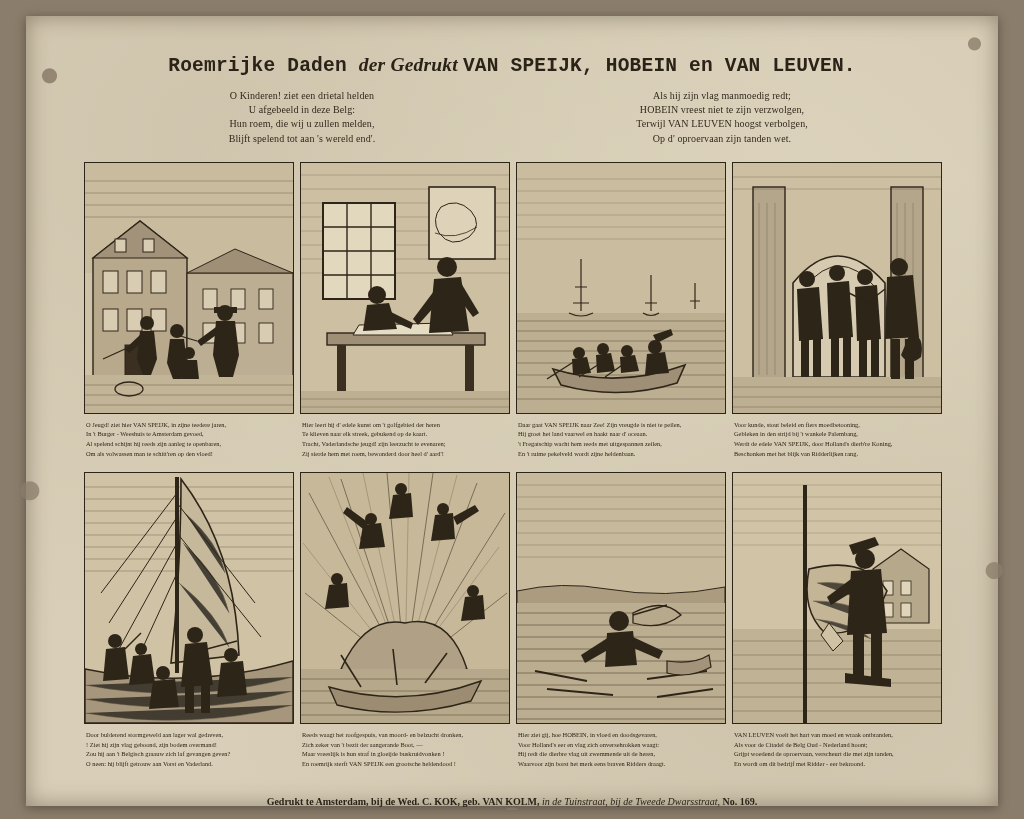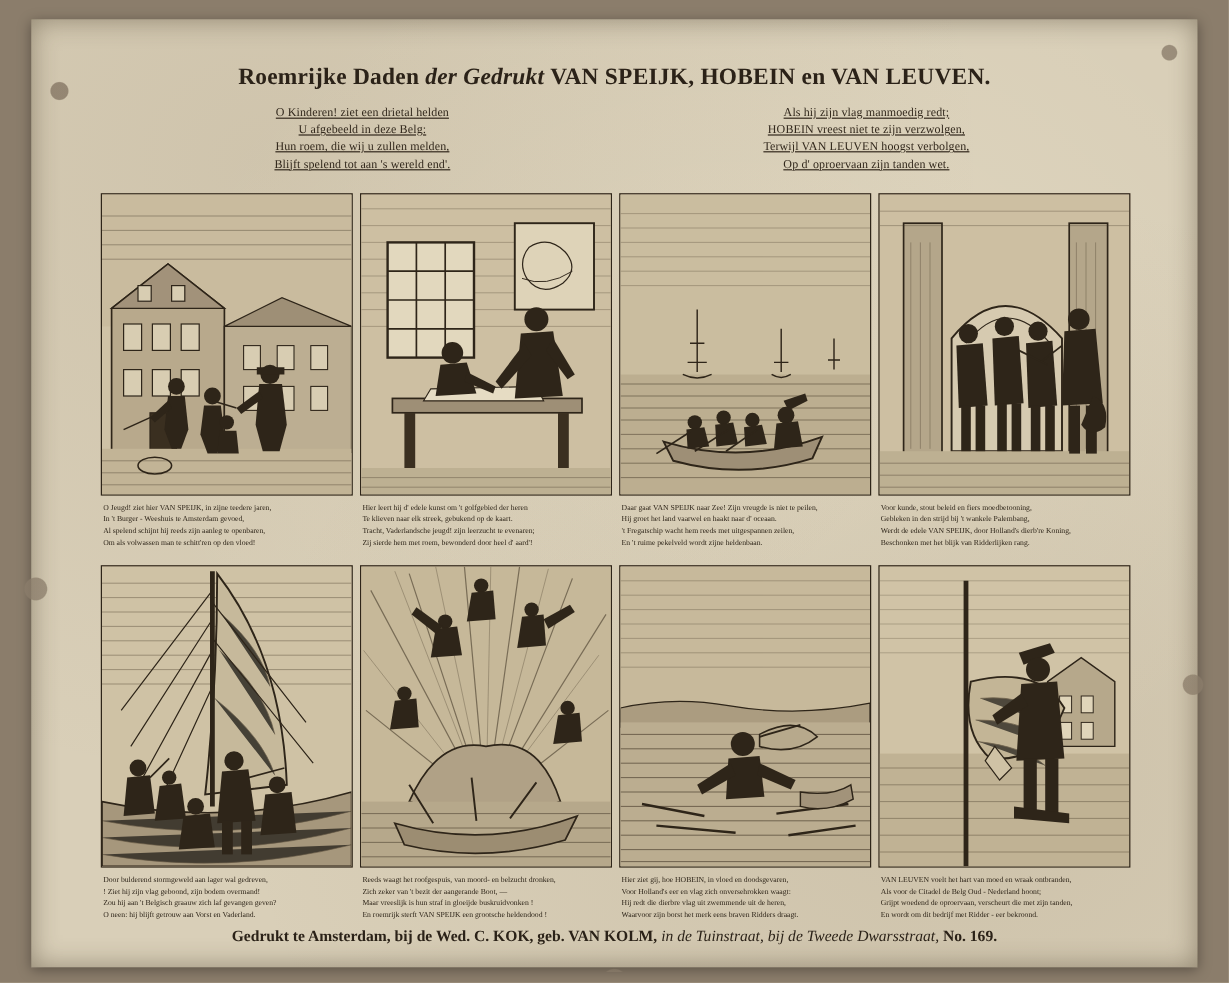--- a/index.html
+++ b/index.html
@@ -36,31 +36,30 @@
 
   .title{
     text-align:center;
     font-size:19.5px;
     letter-spacing:.2px;
     color:#2b2218;
     margin:16px 0 0 0;
     font-weight:bold;
   }
   .title .ital{font-style:italic;}
-  .title .reg{font-weight:bold;}
+  .title .reg{font-weight:bold;font-family:Liberation Mono, monospace;}
 
   .verse-row{
     display:flex;justify-content:space-between;
     margin:12px 30px 0 30px;
     color:#33291d;
   }
   .verse{
     font-size:10px;line-height:1.42;text-align:center;flex:1;
     letter-spacing:.1px;
-    text-decoration:underline;
   }
 
   .grid{
     margin:16px 22px 0 22px;
   }
   .row{
     display:flex;justify-content:space-between;
   }
   .cell{width:208px;}
   .frame{
@@ -74,23 +73,23 @@
     font-size:6.4px;line-height:1.5;
     color:#2e2519;
     margin-top:6px;
     text-align:left;
     padding:0 2px;
   }
   .caption div{white-space:nowrap;overflow:hidden;}
   .row2{margin-top:14px;}
   .imprint{
     text-align:center;
-    font-size:13px;
+    font-size:10px;
     color:#2b2218;
-    margin-top:4px;
+    margin-top:27px;
     font-weight:bold;
   }
   .imprint .ital{font-style:italic;font-weight:normal;}
 </style>
 </head>
 <body>
 
 <div class="sheet">
   <div class="grain"></div>
   <div class="inner">

